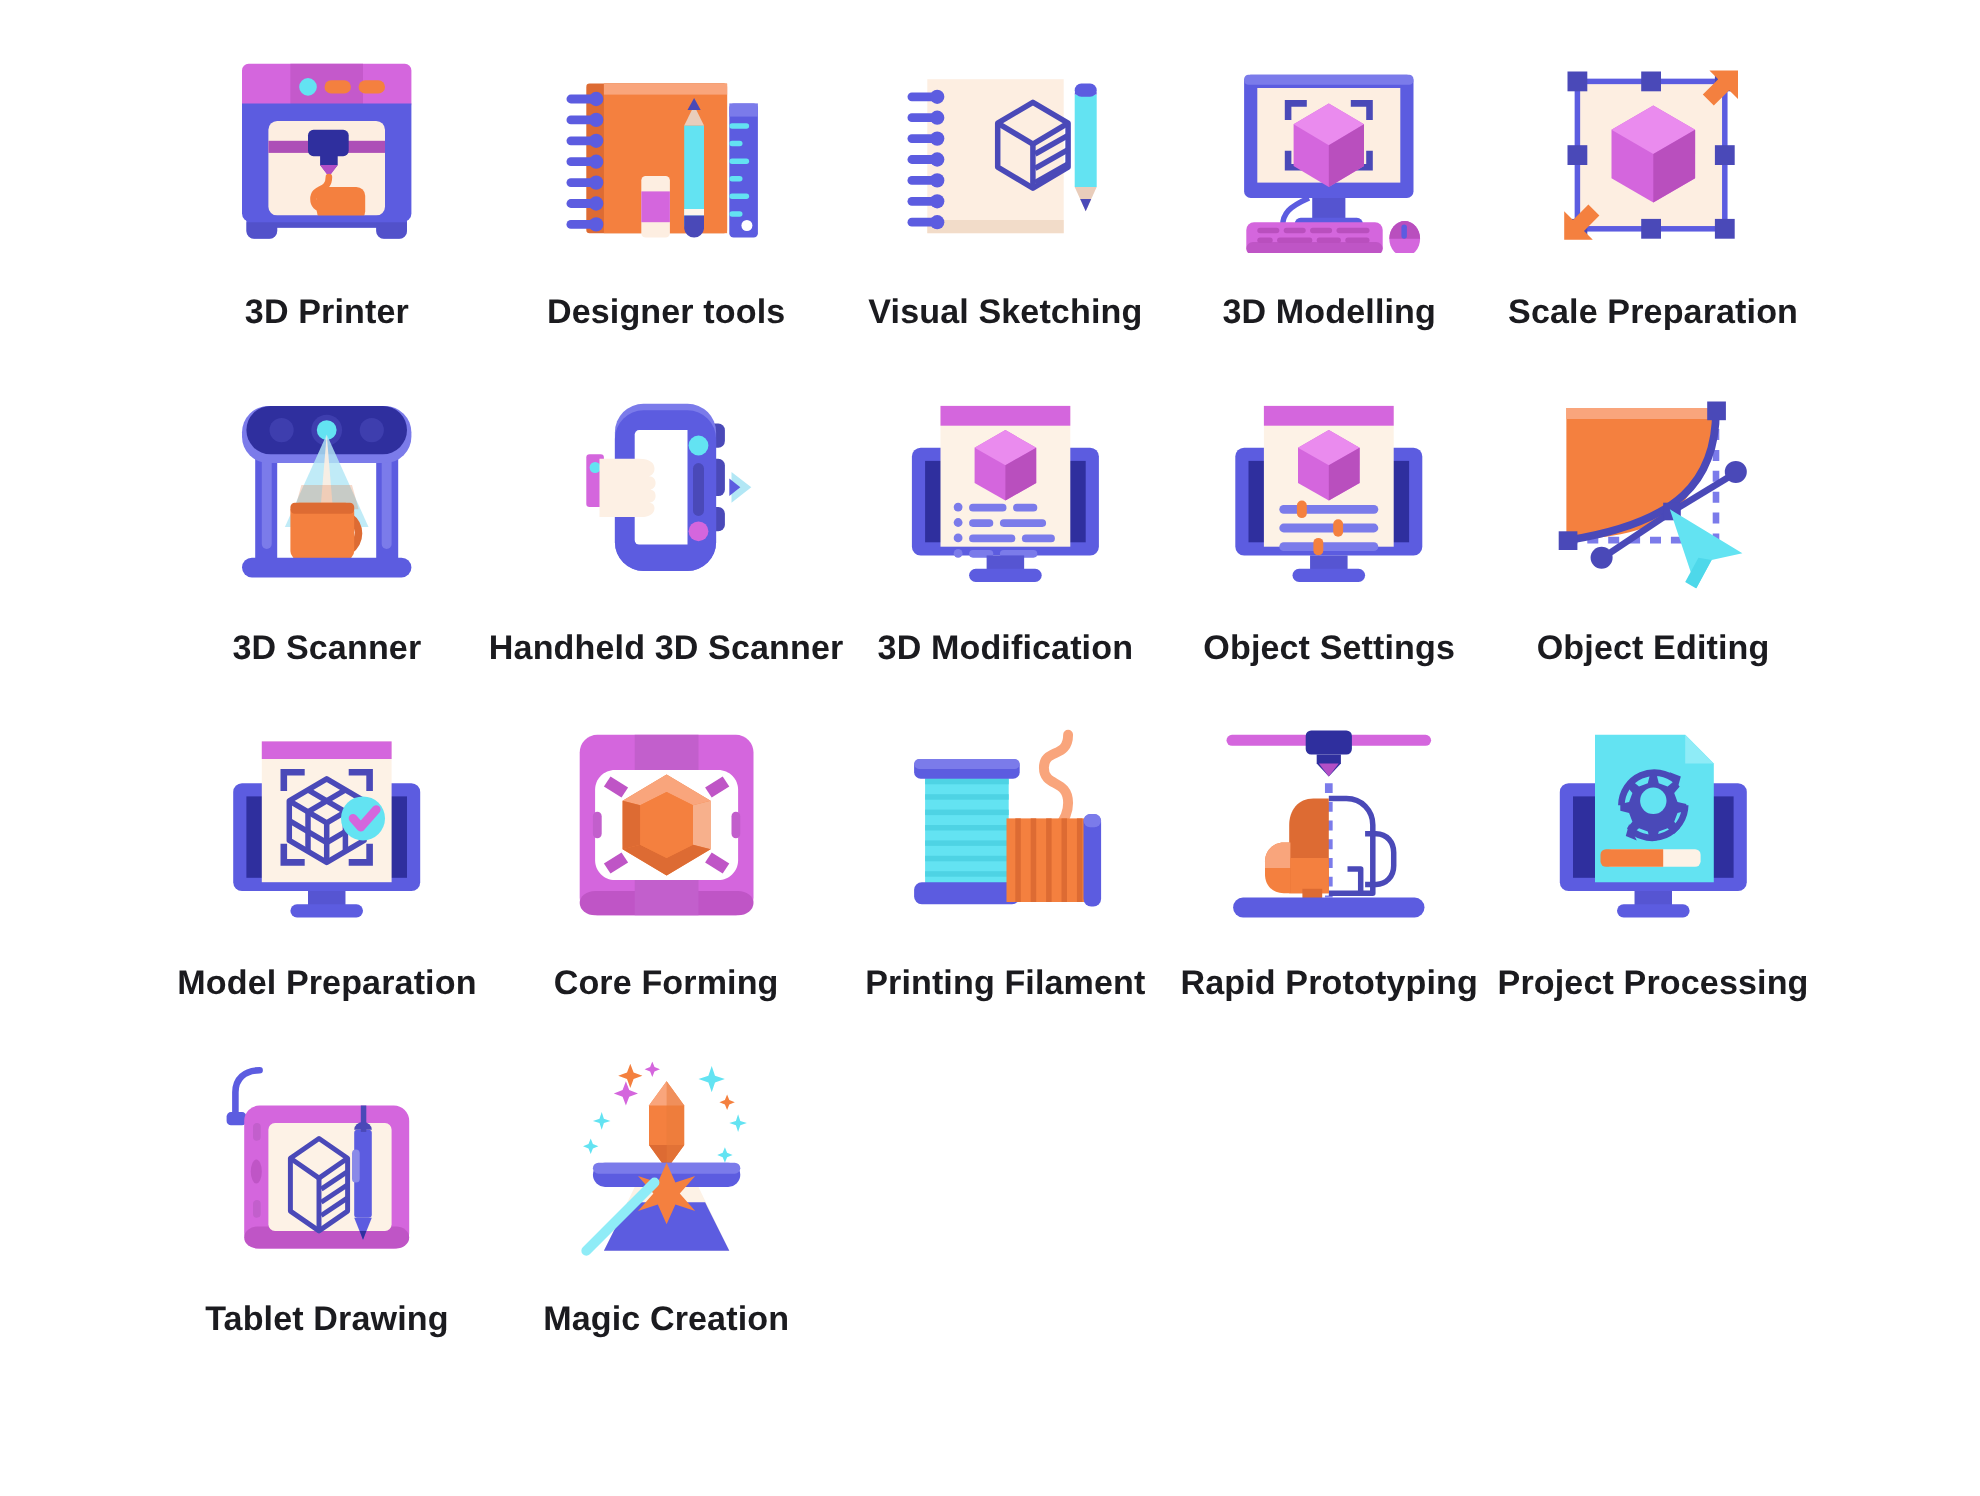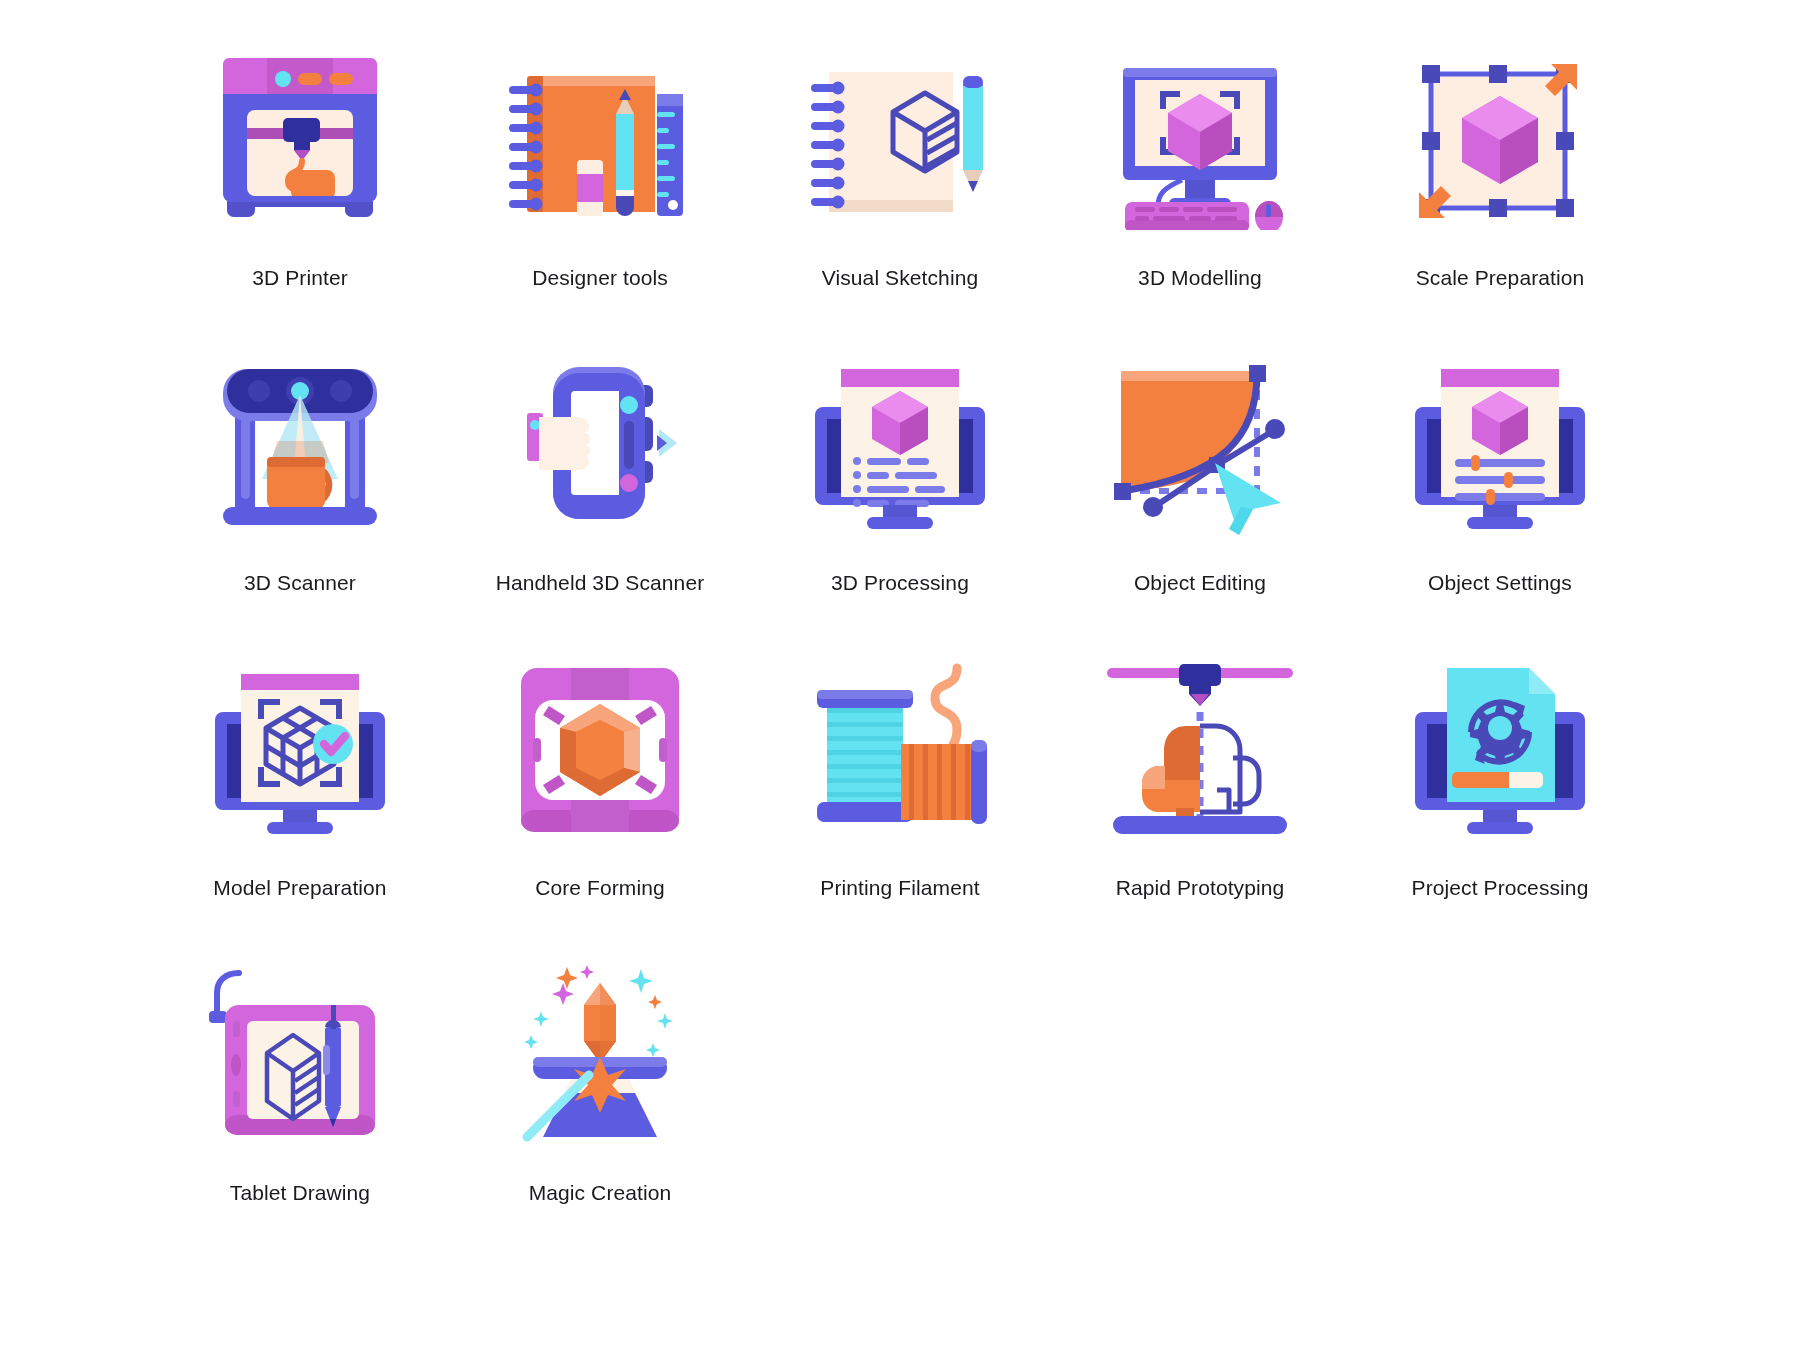--- a/index.html
+++ b/index.html
@@ -27,25 +27,26 @@
     align-items:center;
     justify-content:flex-start;
   }
   .art{
     width:230px;height:200px;
     display:flex;align-items:center;justify-content:center;
   }
   .art svg{display:block;}
   .cap{
     margin-top:26px;
-    font-size:21px;
+    font-size:31px;
     color:#1b1b1f;
     text-align:center;
     letter-spacing:0.1px;
     white-space:nowrap;
+    font-weight:bold;
   }
 </style>
 </head>
 <body>
 
 <div id="grid">
 
   <div class="cell">
     <div class="art">
       <svg width="190" height="180" viewBox="0 0 190 180">
@@ -316,47 +317,21 @@
             <rect x="110" y="131" width="30" height="7" rx="3.5"></rect>
           <circle cx="52" cy="148" r="4"></circle>
             <rect x="62" y="145" width="22" height="7" rx="3.5"></rect>
             <rect x="90" y="145" width="34" height="7" rx="3.5"></rect>
         </g>
         <rect x="78" y="150" width="34" height="14" fill="#5c5ce0"></rect>
         <rect x="78" y="150" width="34" height="14" fill="#4a49b8" opacity=".35"></rect>
         <rect x="62" y="162" width="66" height="12" rx="6" fill="#5c5ce0"></rect>
       </svg>
     </div>
-    <div class="cap">3D Processing</div>
-  </div>
-
-  <div class="cell">
-    <div class="art">
-      <svg width="190" height="180" viewBox="0 0 190 180">
-        <path d="M16 16 h136 c0 0 -4 66 -40 96 c-28 23 -96 24 -96 24z" fill="#f4803f"></path>
-        <path d="M16 16 h136 l-1 10 h-135z" fill="#f9a57c"></path>
-        <g stroke="#7b7bea" stroke-width="6" stroke-dasharray="10 9" fill="none">
-          <path d="M152 16 v120"></path>
-          <path d="M16 136 h136"></path>
-        </g>
-        <path d="M152 18 C152 82 118 120 18 136" stroke="#4a49b8" stroke-width="7" fill="none"></path>
-        <g stroke="#4a49b8" stroke-width="6" fill="none">
-          <path d="M112 110 l56 -34"></path>
-          <path d="M112 110 l-60 40"></path>
-        </g>
-        <circle cx="170" cy="74" r="10" fill="#4a49b8"></circle>
-        <circle cx="48" cy="152" r="10" fill="#4a49b8"></circle>
-        <rect x="144" y="10" width="17" height="17" fill="#4a49b8"></rect>
-        <rect x="9" y="128" width="17" height="17" fill="#4a49b8"></rect>
-        <rect x="104" y="102" width="16" height="16" fill="#4a49b8"></rect>
-        <path d="M110 108 l66 40 l-28 6 l-14 26z" fill="#63e3f2"></path>
-        <path d="M148 154 l-14 26 l-10 -6 l12 -22z" fill="#4ed8ea"></path>
-      </svg>
-    </div>
-    <div class="cap">Object Editing</div>
+    <div class="cap">3D Modification</div>
   </div>
 
   <div class="cell">
     <div class="art">
       <svg width="190" height="180" viewBox="0 0 190 180">
         <rect x="10" y="52" width="170" height="98" rx="8" fill="#5c5ce0"></rect>
         <rect x="22" y="64" width="146" height="74" fill="#2f2f9e"></rect>
         <rect x="36" y="14" width="118" height="128" fill="#fdf2e6"></rect>
         <rect x="36" y="14" width="118" height="18" fill="#d466dd"></rect>
         <path d="M95 36 l28 16 l0 32 l-28 16 l-28 -16 l0 -32z" fill="#d466dd"></path>
@@ -371,20 +346,46 @@
           <rect x="66" y="100" width="9" height="16" rx="4.5"></rect>
           <rect x="99" y="117" width="9" height="16" rx="4.5"></rect>
           <rect x="81" y="134" width="9" height="16" rx="4.5"></rect>
         </g>
         <rect x="78" y="150" width="34" height="14" fill="#5c5ce0"></rect>
         <rect x="78" y="150" width="34" height="14" fill="#4a49b8" opacity=".35"></rect>
         <rect x="62" y="162" width="66" height="12" rx="6" fill="#5c5ce0"></rect>
       </svg>
     </div>
     <div class="cap">Object Settings</div>
+  </div>
+
+  <div class="cell">
+    <div class="art">
+      <svg width="190" height="180" viewBox="0 0 190 180">
+        <path d="M16 16 h136 c0 0 -4 66 -40 96 c-28 23 -96 24 -96 24z" fill="#f4803f"></path>
+        <path d="M16 16 h136 l-1 10 h-135z" fill="#f9a57c"></path>
+        <g stroke="#7b7bea" stroke-width="6" stroke-dasharray="10 9" fill="none">
+          <path d="M152 16 v120"></path>
+          <path d="M16 136 h136"></path>
+        </g>
+        <path d="M152 18 C152 82 118 120 18 136" stroke="#4a49b8" stroke-width="7" fill="none"></path>
+        <g stroke="#4a49b8" stroke-width="6" fill="none">
+          <path d="M112 110 l56 -34"></path>
+          <path d="M112 110 l-60 40"></path>
+        </g>
+        <circle cx="170" cy="74" r="10" fill="#4a49b8"></circle>
+        <circle cx="48" cy="152" r="10" fill="#4a49b8"></circle>
+        <rect x="144" y="10" width="17" height="17" fill="#4a49b8"></rect>
+        <rect x="9" y="128" width="17" height="17" fill="#4a49b8"></rect>
+        <rect x="104" y="102" width="16" height="16" fill="#4a49b8"></rect>
+        <path d="M110 108 l66 40 l-28 6 l-14 26z" fill="#63e3f2"></path>
+        <path d="M148 154 l-14 26 l-10 -6 l12 -22z" fill="#4ed8ea"></path>
+      </svg>
+    </div>
+    <div class="cap">Object Editing</div>
   </div>
 
   <div class="cell">
     <div class="art">
       <svg width="190" height="180" viewBox="0 0 190 180">
         <rect x="10" y="52" width="170" height="98" rx="8" fill="#5c5ce0"></rect>
         <rect x="22" y="64" width="146" height="74" fill="#2f2f9e"></rect>
         <rect x="36" y="14" width="118" height="128" fill="#fdf2e6"></rect>
         <rect x="36" y="14" width="118" height="16" fill="#d466dd"></rect>
         <g stroke="#4a49b8" stroke-width="6" fill="none" stroke-linecap="square">

